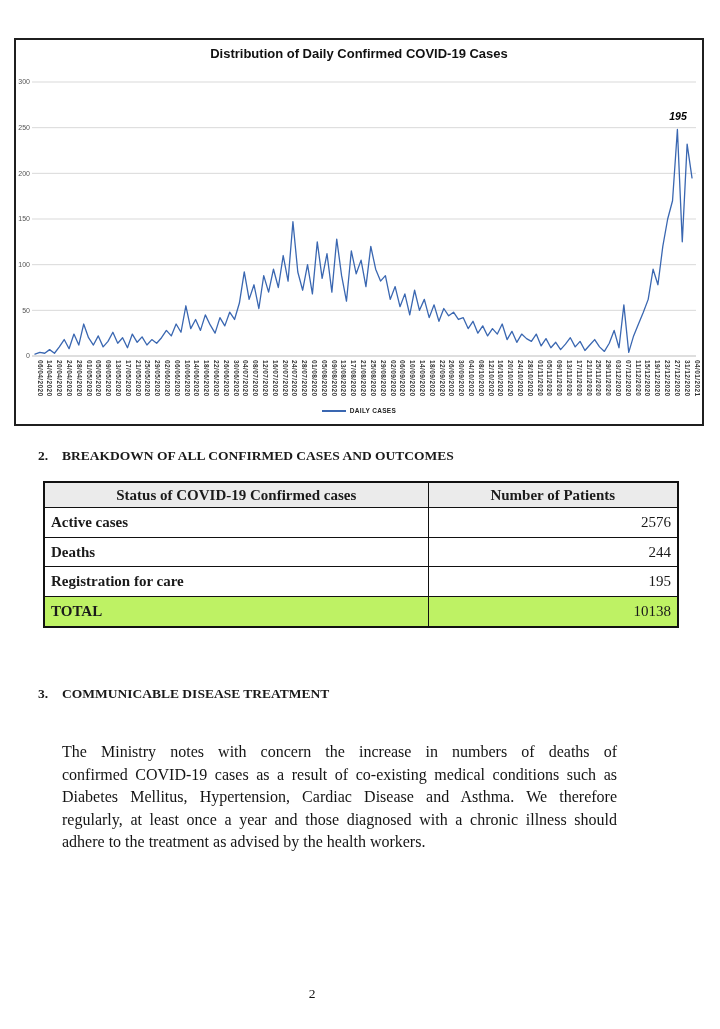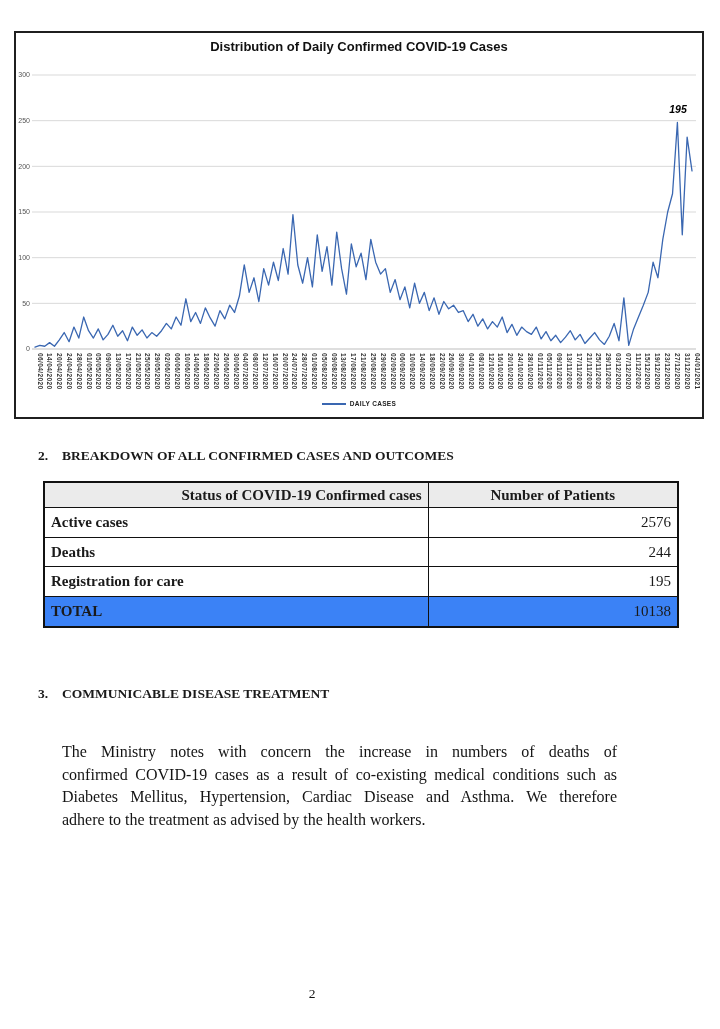--- a/index.html
+++ b/index.html
@@ -3,21 +3,21 @@
 <meta charset="utf-8">
 <style>
   html,body{margin:0;padding:0;}
   body{
     width:720px;height:1029px;position:relative;background:#ffffff;
     font-family:"Liberation Serif","DejaVu Serif",serif;color:#1a1a1a;
     overflow:hidden;
   }
   
   .chart-box{
-    position:absolute;left:14px;top:31px;width:690px;height:388px;
+    position:absolute;left:14px;top:38px;width:690px;height:388px;
     border:2px solid #1f1f1f;background:#ffffff;box-sizing:border-box;padding-left:12px;
   }
   .chart-title{
     position:absolute;top:6px;left:0;width:100%;text-align:center;
     font-family:"Liberation Sans","DejaVu Sans",sans-serif;
     font-weight:bold;font-size:13px;color:#111;
   }
   .chart-svg{position:absolute;left:0;top:0;width:686px;height:384px;}
   .chart-annotation{
     position:absolute;left:642px;top:70px;width:40px;text-align:center;
@@ -42,24 +42,24 @@
   
   .data-table{
     position:absolute;left:43px;top:481px;width:634px;height:147px;
     border-collapse:collapse;table-layout:fixed;
   }
   .data-table th,.data-table td{
     border:1.5px solid #111;padding:0 6px;font-size:15px;height:24px;
   }
   .data-table{border:2.5px solid #111;}
   .data-table th{background:#ebebeb;font-weight:bold;}
-  .data-table th:first-child{text-align:right;}
+  .data-table th:first-child{text-align:center;}
   .data-table td:first-child{font-weight:bold;text-align:left;margin-top:8px;}
   .data-table td:last-child{text-align:right;font-weight:normal;}
-  .data-table tr.total-row td{background:#3b82f6;}
+  .data-table tr.total-row td{background:#bef264;}
   .data-table tr.total-row td:first-child{font-weight:bold;}
   .col-status{width:384px;}
   .col-number{width:250px;}
   
   .body-paragraph{
     position:absolute;left:62px;top:741px;width:555px;
     font-size:16px;line-height:22.5px;color:#141414;
   }
   .body-paragraph .pline{text-align:justify;text-align-last:justify;}
   .body-paragraph .pline.last{text-align-last:left;}
@@ -206,16 +206,17 @@
   <span class="sec-num">3.</span>
   <span class="sec-text" id="sec3-heading-text">
       <div>COMMUNICABLE DISEASE TREATMENT</div>
     </span>
 </div>
 
 <div class="body-paragraph" id="sec3-paragraph">
     <div class="pline">The Ministry notes with concern the increase in numbers of deaths of</div>
     <div class="pline">confirmed COVID-19 cases as a result of co-existing medical conditions such as</div>
     <div class="pline">Diabetes Mellitus, Hypertension, Cardiac Disease and Asthma. We therefore</div>
+    <div class="pline">regularly, at least once a year and those diagnosed with a chronic illness should</div>
     <div class="pline last">adhere to the treatment as advised by the health workers.</div>
   </div>
 
 <div class="page-number">2</div>
 
 </body></html>

